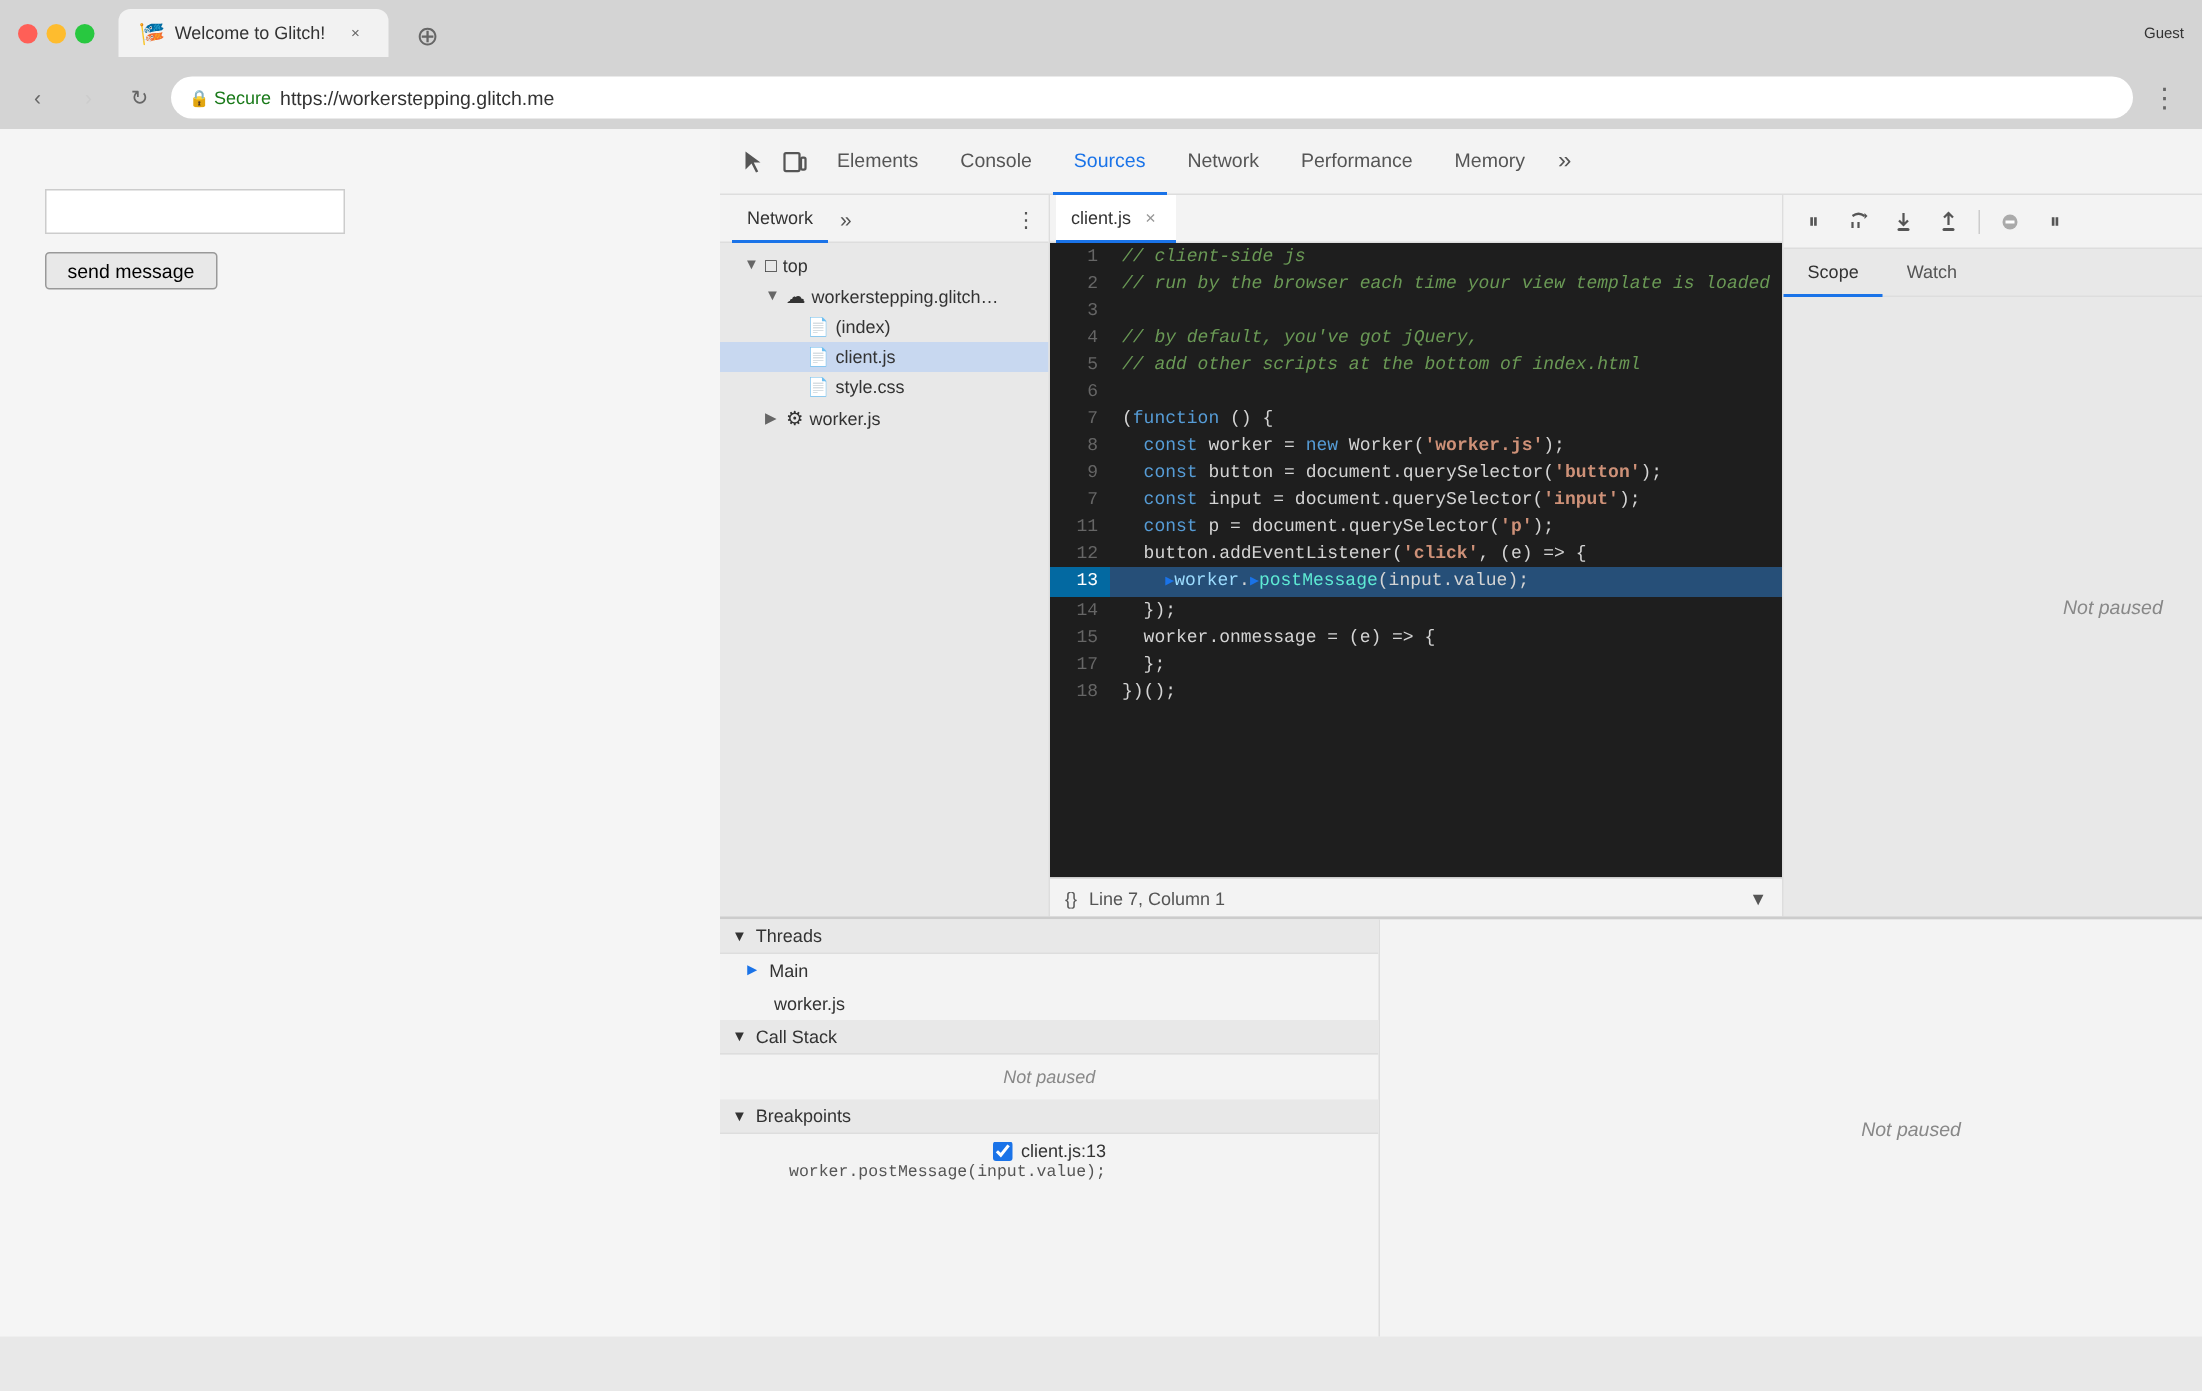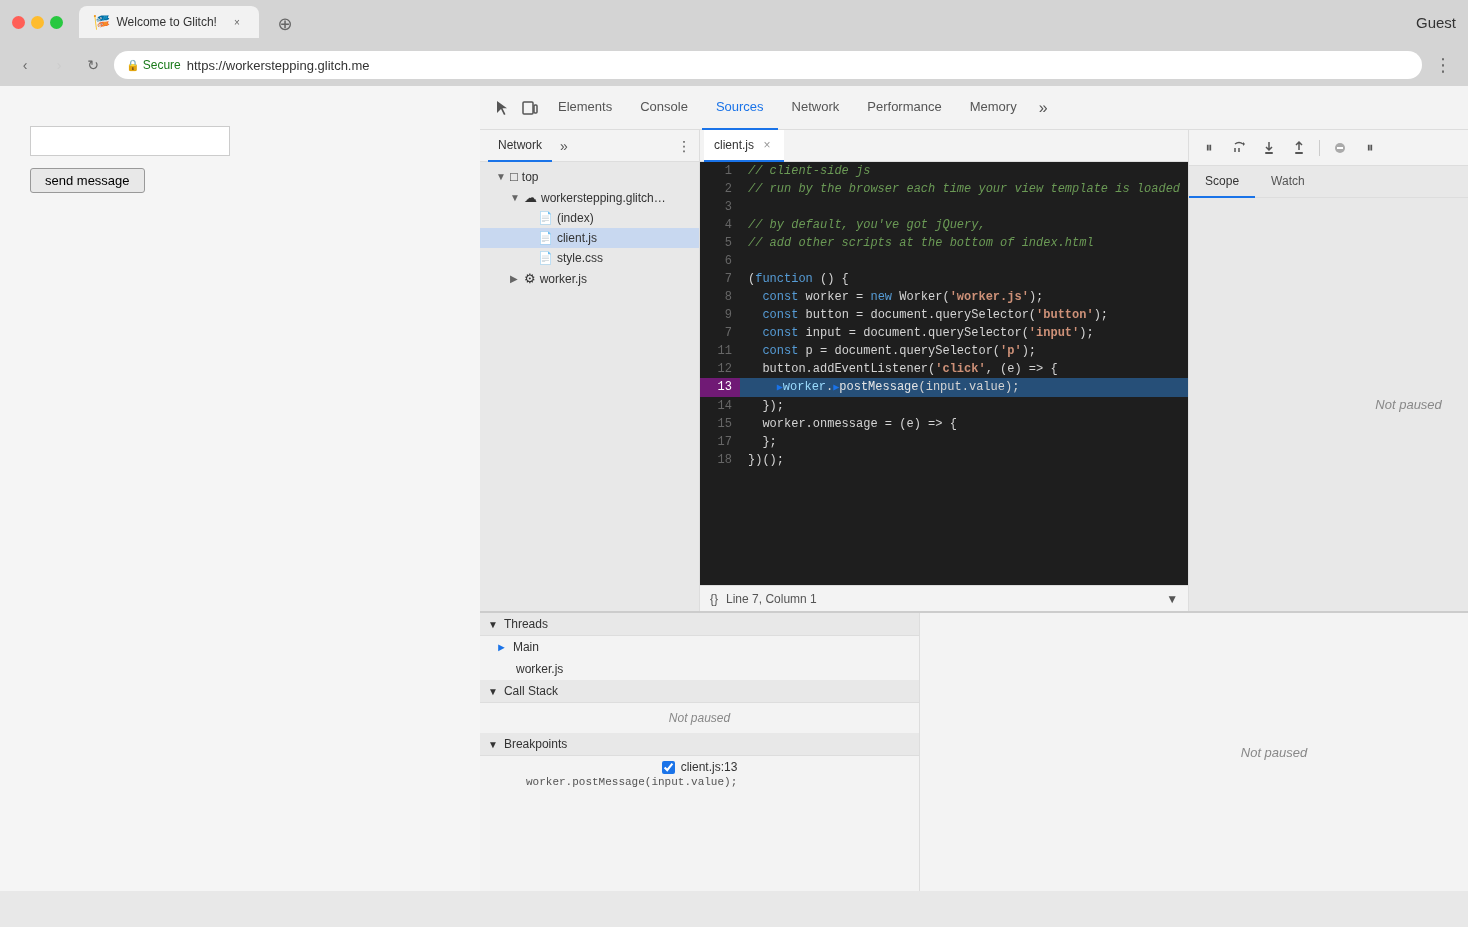--- a/index.html
+++ b/index.html
@@ -19,21 +19,21 @@
     .new-tab { margin-left: 8px; width: 28px; height: 28px; display: flex; align-items: center; justify-content: center; font-size: 16px; color: #666; }
 
     
     .address-bar { display: flex; align-items: center; padding: 6px 12px; gap: 8px; background: #d4d4d4; height: 42px; }
     .nav-btn { width: 26px; height: 26px; display: flex; align-items: center; justify-content: center; font-size: 14px; color: #666; cursor: pointer; border-radius: 50%; }
     .address-input { flex: 1; height: 28px; border-radius: 14px; border: none; background: #fff; padding: 0 12px; font-size: 13px; display: flex; align-items: center; gap: 6px; }
     .secure-badge { color: #1a7a1a; font-size: 12px; display: flex; align-items: center; gap: 3px; }
     .secure-icon { color: #1a7a1a; font-size: 11px; }
     .url-text { color: #333; font-size: 13px; }
     .menu-btn { width: 26px; height: 26px; display: flex; align-items: center; justify-content: center; color: #666; font-size: 18px; }
-    .guest-label { font-size: 15px; color: #333; margin-left: auto; }
+    .guest-label { font-size: 10px; color: #333; margin-left: auto; }
 
     
     .main-area { display: flex; height: calc(927px - 122px); }
 
     
     .page-content { width: 480px; height: 100%; background: #f5f5f5; padding: 40px 30px; flex-shrink: 0; }
     .message-input { width: 200px; height: 30px; border: 1px solid #ccc; background: #fff; display: block; margin-bottom: 12px; }
     .send-btn { padding: 4px 14px; border: 1px solid #999; background: #e8e8e8; font-size: 13px; cursor: pointer; border-radius: 3px; }
     .devtools-toolbar { display: flex; align-items: center; border-bottom: 1px solid #ddd; height: 44px; background: #f3f3f3; padding: 0 8px; }
     .devtools-icon-btn { width: 28px; height: 28px; display: flex; align-items: center; justify-content: center; cursor: pointer; color: #555; font-size: 14px; border-radius: 3px; }
@@ -60,21 +60,21 @@
     .code-editor { flex: 1; background: #1e1e1e; overflow: auto; font-family: 'Courier New', monospace; font-size: 12px; padding: 0; }
     .code-line { display: flex; min-height: 18px; }
     .code-line.highlighted { background: #264f78; }
     .line-num { width: 40px; padding: 0 8px; text-align: right; color: #666; flex-shrink: 0; font-size: 12px; line-height: 18px; background: #1e1e1e; user-select: none; }
     .line-content { flex: 1; padding: 0 8px; line-height: 18px; color: #d4d4d4; white-space: pre; }
     .code-footer { height: 26px; background: #f3f3f3; border-top: 1px solid #ddd; display: flex; align-items: center; padding: 0 10px; font-size: 12px; color: #555; gap: 8px; }
     .code-footer-right { margin-left: auto; display: flex; align-items: center; gap: 4px; }
     .c-comment { color: #6a9955; font-style: italic; }
     .c-blue { color: #569cd6; }
     .c-orange { color: #ce9178; font-weight: bold; }
-    .c-yellow { color: #e5e5e5; font-family: Liberation Mono, monospace; }
+    .c-yellow { color: #5eead4; font-family: Liberation Mono, monospace; }
     .c-ltblue { color: #9cdcfe; }
     .c-white { color: #d4d4d4; }
 
     
     .bottom-area { display: flex; border-top: 2px solid #ccc; height: 280px; flex-shrink: 0; }
     .debugger-panel { width: 440px; border-right: 1px solid #ddd; display: flex; flex-direction: column; background: #f3f3f3; flex-shrink: 0; }
     .debugger-toolbar { display: flex; align-items: center; padding: 4px 8px; gap: 6px; border-bottom: 1px solid #ddd; background: #f3f3f3; height: 36px; }
     .debug-btn { width: 24px; height: 24px; display: flex; align-items: center; justify-content: center; font-size: 14px; color: #555; cursor: pointer; border-radius: 3px; }
     .debug-separator { width: 1px; height: 16px; background: #ccc; margin: 0 2px; }
 
@@ -299,21 +299,21 @@
             <span class="line-num">11</span>
             <span class="line-content"><span class="c-white">  </span><span class="c-blue">const</span><span class="c-white"> p = document.querySelector(</span><span class="c-orange">'p'</span><span class="c-white">);</span></span>
           </div>
 
           <div class="code-line">
             <span class="line-num">12</span>
             <span class="line-content"><span class="c-white">  button.addEventListener(</span><span class="c-orange">'click'</span><span class="c-white">, (e) =&gt; {</span></span>
           </div>
 
           <div class="code-line highlighted">
-            <span class="line-num" style="background:#701a75; color:#fff;">13</span>
+            <span class="line-num" style="background:#0369a1; color:#fff;">13</span>
             <span class="line-content"><span class="c-white">    </span><span style="color:#1a73e8; font-size:10px;">▶</span><span class="c-ltblue">worker</span><span class="c-white">.</span><span style="color:#1a73e8; font-size:10px;">▶</span><span class="c-yellow">postMessage</span><span class="c-white">(input.value);</span></span>
           </div>
 
           <div class="code-line">
             <span class="line-num">14</span>
             <span class="line-content"><span class="c-white">  });</span></span>
           </div>
 
           <div class="code-line">
             <span class="line-num">15</span>

